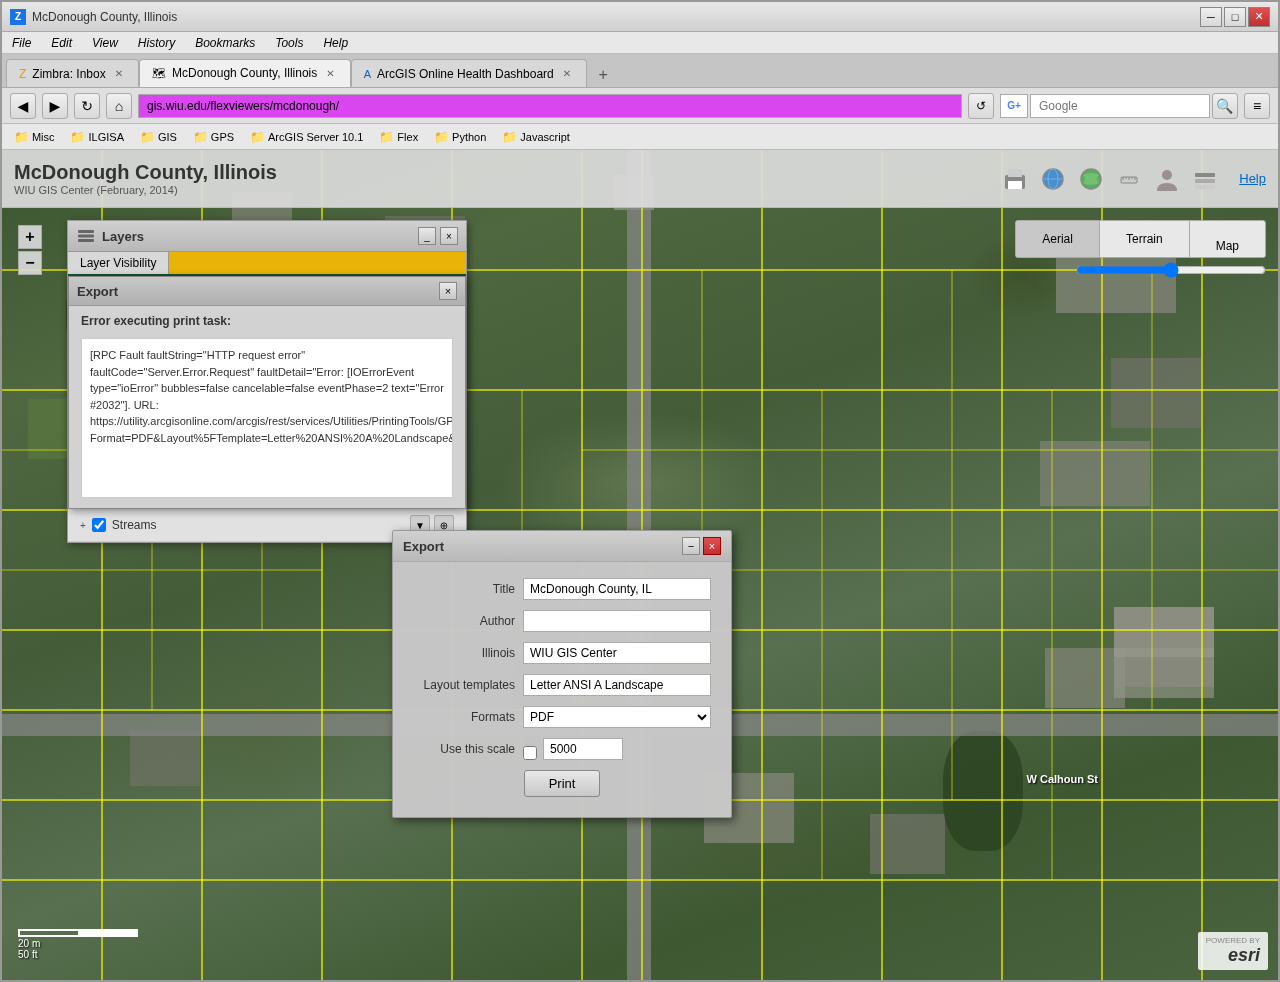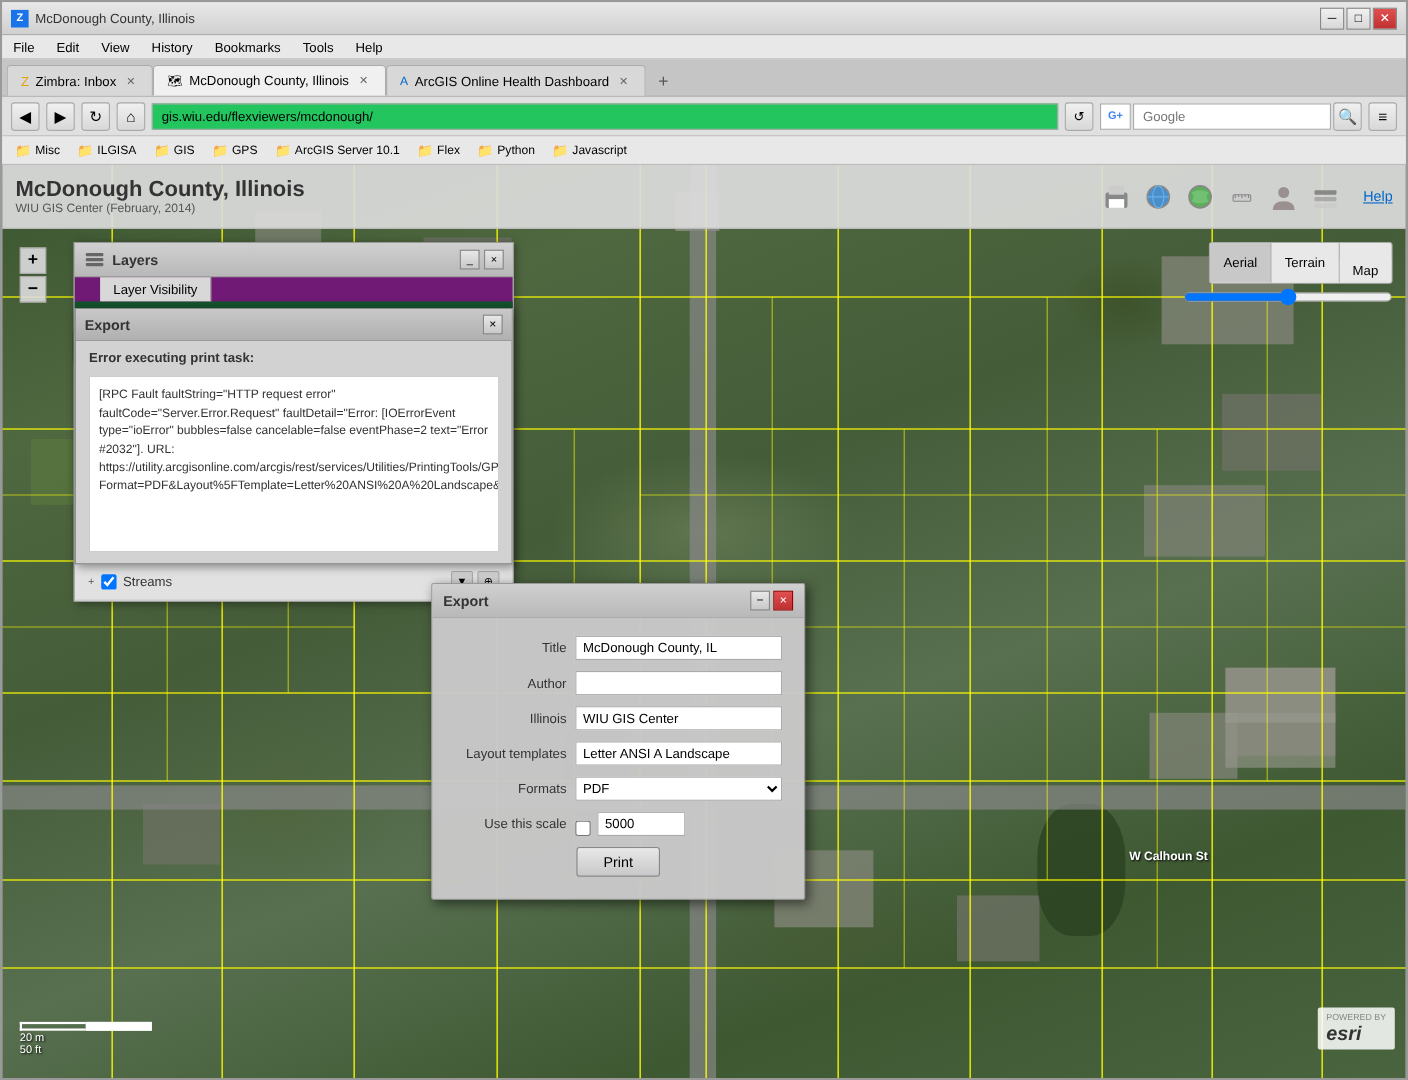--- a/index.html
+++ b/index.html
@@ -9,33 +9,33 @@
     .browser-frame { width: 1280px; height: 982px; display: flex; flex-direction: column; background: #d6d6d6; border: 2px solid #999; }
 
     .title-bar { background: linear-gradient(to bottom, #e8e8e8, #d0d0d0); height: 30px; display: flex; align-items: center; padding: 0 8px; border-bottom: 1px solid #aaa; }
     .title-bar-icon { width: 16px; height: 16px; background: #1a73e8; color: white; font-size: 10px; font-weight: bold; display: flex; align-items: center; justify-content: center; margin-right: 6px; }
     .window-controls { margin-left: auto; display: flex; gap: 2px; }
     .win-btn { width: 22px; height: 20px; display: flex; align-items: center; justify-content: center; font-size: 11px; cursor: pointer; border: 1px solid #888; background: linear-gradient(to bottom, #f0f0f0, #d8d8d8); }
     .win-btn.close { background: linear-gradient(to bottom, #e05050, #c03030); color: white; }
 
     
     .menu-bar { background: #e8e8e8; height: 22px; display: flex; align-items: center; padding: 0 4px; border-bottom: 1px solid #bbb; font-size: 12px; gap: 8px; }
-    .menu-item { padding: 2px 6px; cursor: pointer; }
+    .menu-item { padding: 2px 6px; cursor: pointer; font-style: italic; }
 
     
     .tab-bar { background: #c5c5c5; height: 34px; display: flex; align-items: flex-end; padding: 0 4px; border-bottom: 1px solid #aaa; }
     .tab { height: 28px; padding: 0 12px; display: flex; align-items: center; gap: 6px; background: #d8d8d8; border: 1px solid #aaa; border-bottom: none; cursor: pointer; font-size: 12px; border-radius: 4px 4px 0 0; }
     .tab.active { background: #f0f0f0; border-bottom: 1px solid #f0f0f0; z-index: 1; }
     .tab-close { font-size: 10px; color: #666; cursor: pointer; padding: 1px 3px; border-radius: 3px; }
     .new-tab-btn { width: 24px; height: 24px; display: flex; align-items: center; justify-content: center; font-size: 16px; color: #555; cursor: pointer; margin-left: 4px; }
 
     
     .address-bar { background: #e0e0e0; height: 36px; display: flex; align-items: center; padding: 0 8px; gap: 6px; border-bottom: 1px solid #bbb; }
     .nav-btn { width: 26px; height: 26px; display: flex; align-items: center; justify-content: center; background: linear-gradient(to bottom, #f0f0f0, #d8d8d8); border: 1px solid #aaa; border-radius: 3px; cursor: pointer; font-size: 14px; }
-    .address-input { flex: 1; height: 24px; border: 1px solid #aaa; padding: 2px 8px; background: #22c55e; font-size: 12px; }
+    .address-input { flex: 1; height: 24px; border: 1px solid #aaa; padding: 2px 8px; background: #d946ef; font-size: 12px; }
     .search-input { width: 180px; height: 24px; border: 1px solid #aaa; padding: 2px 8px; background: white; font-size: 12px; }
     .search-engine-icon { width: 24px; height: 24px; background: #4285f4; color: white; font-size: 10px; font-weight: bold; display: flex; align-items: center; justify-content: center; border: 1px solid #aaa; }
 
     
     .bookmarks-bar { background: #e8e8e8; height: 26px; display: flex; align-items: center; padding: 0 8px; gap: 8px; border-bottom: 1px solid #bbb; font-size: 11px; }
     .bookmark-folder { display: flex; align-items: center; gap: 3px; cursor: pointer; padding: 2px 4px; }
     .folder-icon { color: #e8a000; font-size: 12px; }
 
     
     .main-content { flex: 1; position: relative; overflow: hidden; }
@@ -56,33 +56,33 @@
     .map-title-block { flex: 1; }
     .map-title { font-size: 20px; font-weight: bold; color: #333; }
     .map-subtitle { font-size: 11px; color: #555; }
     .map-toolbar-icons { display: flex; gap: 6px; align-items: center; }
     .toolbar-icon { width: 32px; height: 32px; display: flex; align-items: center; justify-content: center; cursor: pointer; }
     .help-link { color: #0066cc; text-decoration: underline; cursor: pointer; margin-left: 12px; font-size: 13px; }
 
     
     .basemap-toggle { position: absolute; top: 70px; right: 12px; display: flex; flex-direction: column; align-items: flex-end; }
     .basemap-buttons { display: flex; background: #e8e8e8; border: 1px solid #aaa; border-radius: 3px; overflow: hidden; }
-    .basemap-btn { padding: 4px 12px; font-size: 12px; cursor: pointer; background: #e8e8e8; border: none; border-right: 1px solid #aaa; text-align: center; }
+    .basemap-btn { padding: 4px 26px; font-size: 12px; cursor: pointer; background: #e8e8e8; border: none; border-right: 1px solid #aaa; text-align: center; }
     .basemap-btn:last-child { border-right: none; margin-top: 14px; }
     .basemap-btn.active { background: #c8c8c8; }
     .basemap-slider { width: 190px; height: 16px; margin-top: 4px; }
 
     
     .layers-panel { position: absolute; top: 70px; left: 65px; width: 400px; background: rgba(210,210,210,0.95); border: 1px solid #999; box-shadow: 2px 2px 8px rgba(0,0,0,0.4); }
     .layers-panel-header { background: linear-gradient(to bottom, #d0d0d0, #b8b8b8); padding: 5px 8px; display: flex; align-items: center; gap: 6px; border-bottom: 1px solid #999; cursor: move; }
     .layers-panel-icon { width: 20px; height: 20px; }
     .layers-panel-title { font-size: 13px; font-weight: bold; color: #333; flex: 1; }
     .layers-panel-controls { display: flex; gap: 4px; }
     .panel-ctrl-btn { width: 18px; height: 18px; display: flex; align-items: center; justify-content: center; background: linear-gradient(to bottom, #e8e8e8, #c8c8c8); border: 1px solid #888; font-size: 10px; cursor: pointer; }
-    .layers-tab-bar { background: #701a75; display: flex; border-bottom: 6px solid #14532d; padding-left: 23px; }
+    .layers-tab-bar { background: #eab308; display: flex; border-bottom: 2px solid #14532d; }
     .layers-tab { padding: 4px 12px; font-size: 12px; cursor: pointer; border-right: 1px solid #999; }
     .layers-tab.active { background: #d8d8d8; }
 
     
     .export-panel { position: absolute; top: 140px; left: 65px; width: 400px; background: rgba(210,210,210,0.97); border: 1px solid #888; box-shadow: 2px 2px 8px rgba(0,0,0,0.4); }
     .export-panel-header { background: linear-gradient(to bottom, #c8c8c8, #b0b0b0); padding: 5px 8px; display: flex; align-items: center; border-bottom: 1px solid #999; cursor: move; }
     .export-panel-title { font-size: 13px; font-weight: bold; color: #333; flex: 1; }
     .export-panel-close { width: 18px; height: 18px; display: flex; align-items: center; justify-content: center; background: linear-gradient(to bottom, #e8e8e8, #c8c8c8); border: 1px solid #888; font-size: 11px; cursor: pointer; }
     .export-error-content { padding: 8px; height: 160px; overflow-y: scroll; background: white; margin: 6px; border: 1px solid #ccc; font-size: 11px; line-height: 1.5; color: #333; }
     .export-error-title { font-size: 12px; font-weight: bold; color: #333; padding: 4px 6px; }
@@ -109,21 +109,21 @@
     .form-select { flex: 1; height: 22px; border: 1px solid #aaa; padding: 2px; font-size: 12px; background: white; }
     .form-select-wrapper { flex: 1; display: flex; gap: 4px; align-items: center; }
     .form-scale-wrapper { flex: 1; display: flex; gap: 6px; align-items: flex-end; }
     .form-checkbox { width: 14px; height: 14px; }
     .form-scale-input { width: 80px; height: 22px; border: 1px solid #aaa; padding: 2px 6px; font-size: 12px; background: white; }
     .print-btn { display: block; margin: 8px auto 4px; padding: 5px 24px; background: linear-gradient(to bottom, #e8e8e8, #c8c8c8); border: 1px solid #888; font-size: 13px; cursor: pointer; border-radius: 3px; }
 
     
     .scale-bar { position: absolute; bottom: 20px; left: 16px; }
 
-    .esri-logo { position: absolute; bottom: 26px; right: 10px; background: rgba(255,255,255,0.85); padding: 4px 8px; border-radius: 2px; font-size: 10px; color: #555; }
+    .esri-logo { position: absolute; bottom: 10px; right: 10px; background: rgba(255,255,255,0.85); padding: 4px 8px; border-radius: 2px; font-size: 10px; color: #555; text-align: right; }
 
     .map-nav-controls { position: absolute; top: 75px; left: 16px; display: flex; flex-direction: column; gap: 2px; }
     .nav-control { width: 24px; height: 24px; background: rgba(220,220,220,0.9); border: 1px solid #aaa; display: flex; align-items: center; justify-content: center; font-size: 14px; cursor: pointer; }
 
     
     .parcel-svg { position: absolute; top: 0; left: 0; width: 100%; height: 100%; pointer-events: none; }
 
     
     .street-label { position: absolute; font-size: 11px; font-weight: bold; color: #fff; text-shadow: 1px 1px 2px #000; }
   </style>

